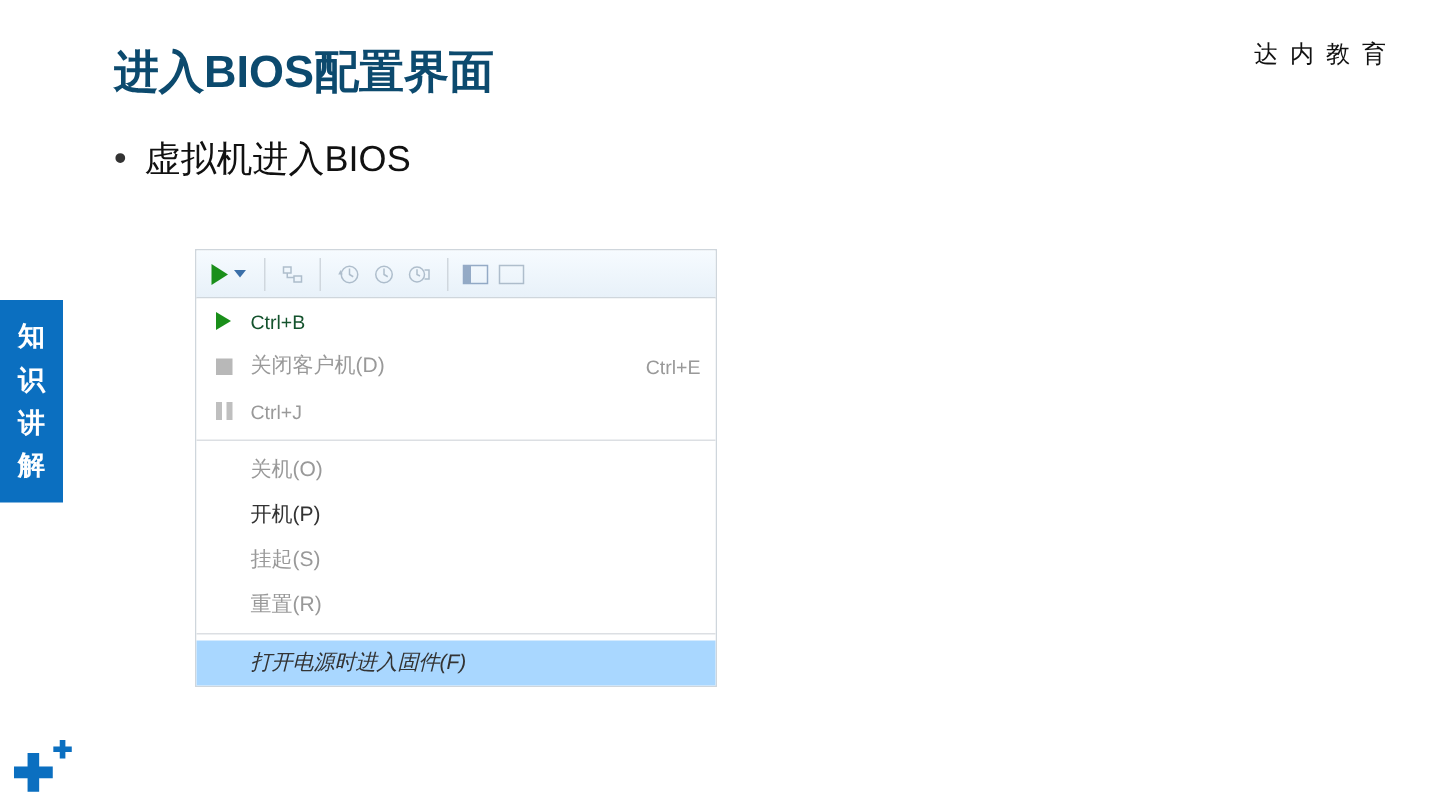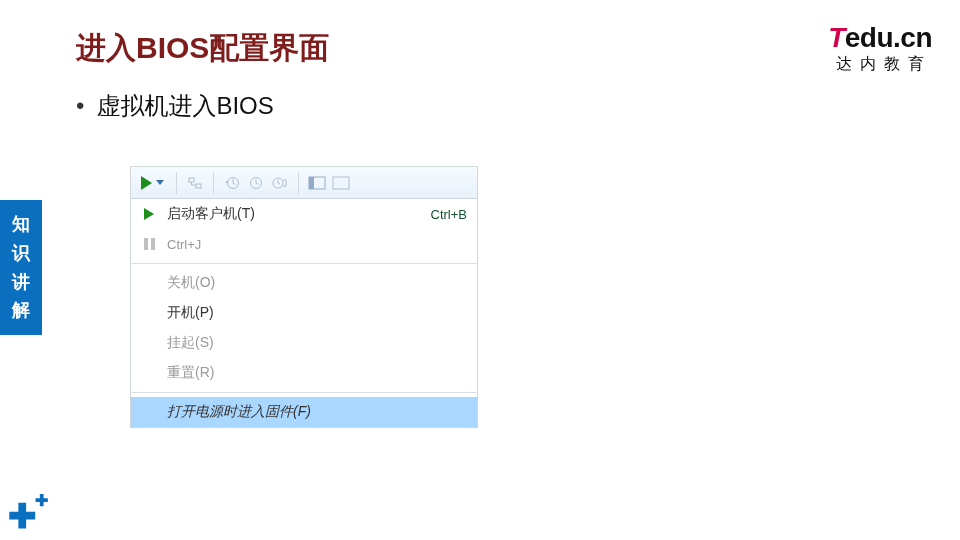--- a/index.html
+++ b/index.html
@@ -12,21 +12,21 @@
     position: relative;
     overflow: hidden;
   }
 
   .title {
     position: absolute;
     left: 76px;
     top: 28px;
     font-size: 30px;
     font-weight: 700;
-    color: #7f1d1d;
+    color: #0c4a6e;
   }
 
   .bullet-line {
     position: absolute;
     left: 76px;
     top: 90px;
     font-size: 24px;
     color: #111;
     display: flex;
     align-items: center;
@@ -171,23 +171,20 @@
 <body>
 
 <div class="title">进入BIOS配置界面</div>
 
 <div class="bullet-line">
   <span class="bullet-dot">•</span>
   <span>虚拟机进入BIOS</span>
 </div>
 
 <div class="logo">
-  <div class="logo-main">
-    <span class="t-red">T</span><span class="rest">edu.cn</span>
-  </div>
   <div class="logo-sub">达内教育</div>
 </div>
 
 <div class="side-tab" style="white-space:pre;">知
 识
 讲
 解</div>
 
 <div class="plus-corner">
   <span class="plus-big">✚</span>
@@ -243,24 +240,30 @@
         </svg>
     </span>
   </div>
 
   <div class="menu">
 
     <div class="menu-row">
       <span class="ico">
           <span class="ico-play-g"></span>
         </span>
-      <span class="lbl">启动客户机(T)</span>
       <span class="sc">Ctrl+B</span>
     </div>
 
+    <div class="menu-row dim">
+      <span class="ico">
+          <span class="ico-stop"></span>
+        </span>
+      <span class="lbl">关闭客户机(D)</span>
+      <span class="sc">Ctrl+E</span>
+    </div>
 
     <div class="menu-row dim">
       <span class="ico">
           <span class="ico-pause">
             <span></span>
             <span></span>
           </span>
         </span>
       <span class="sc">Ctrl+J</span>
     </div>

